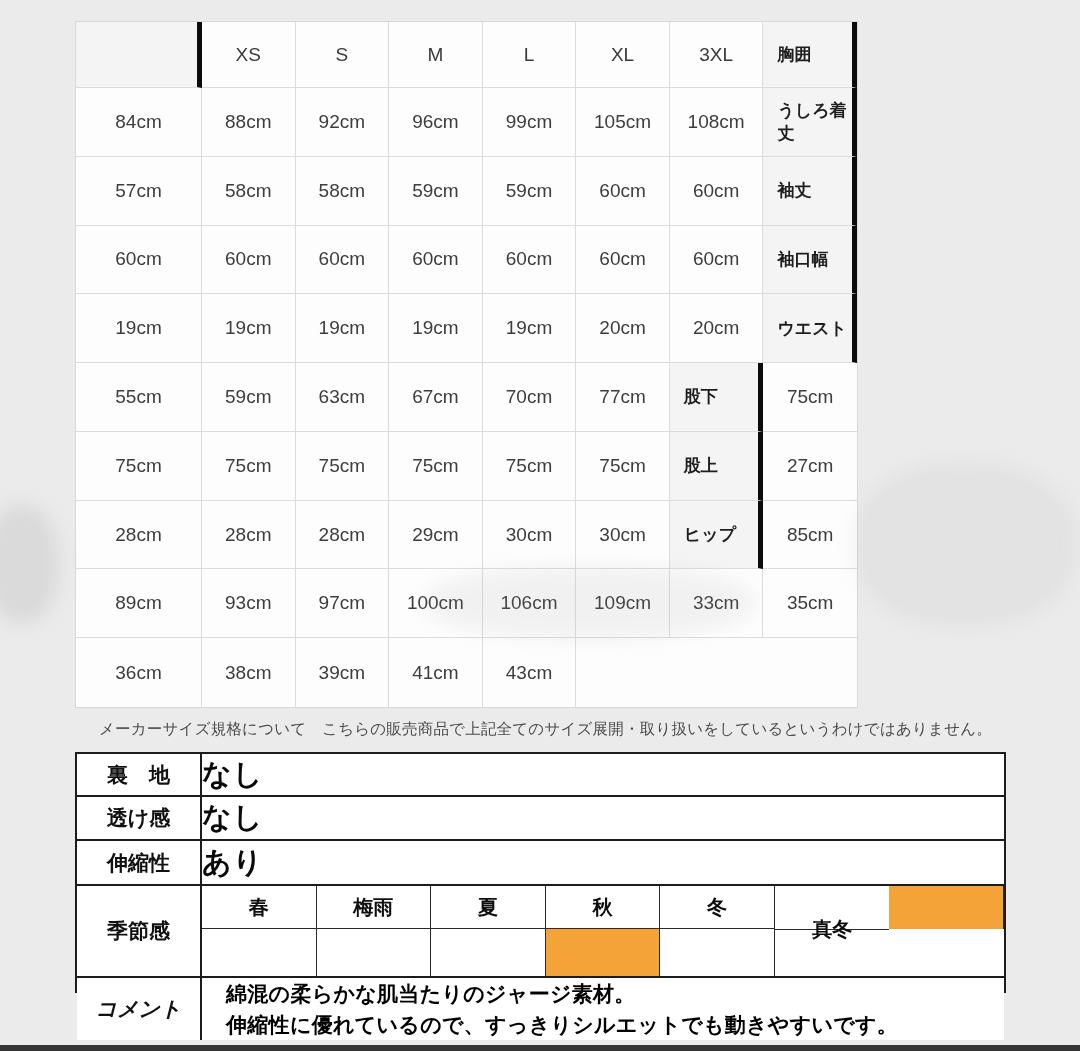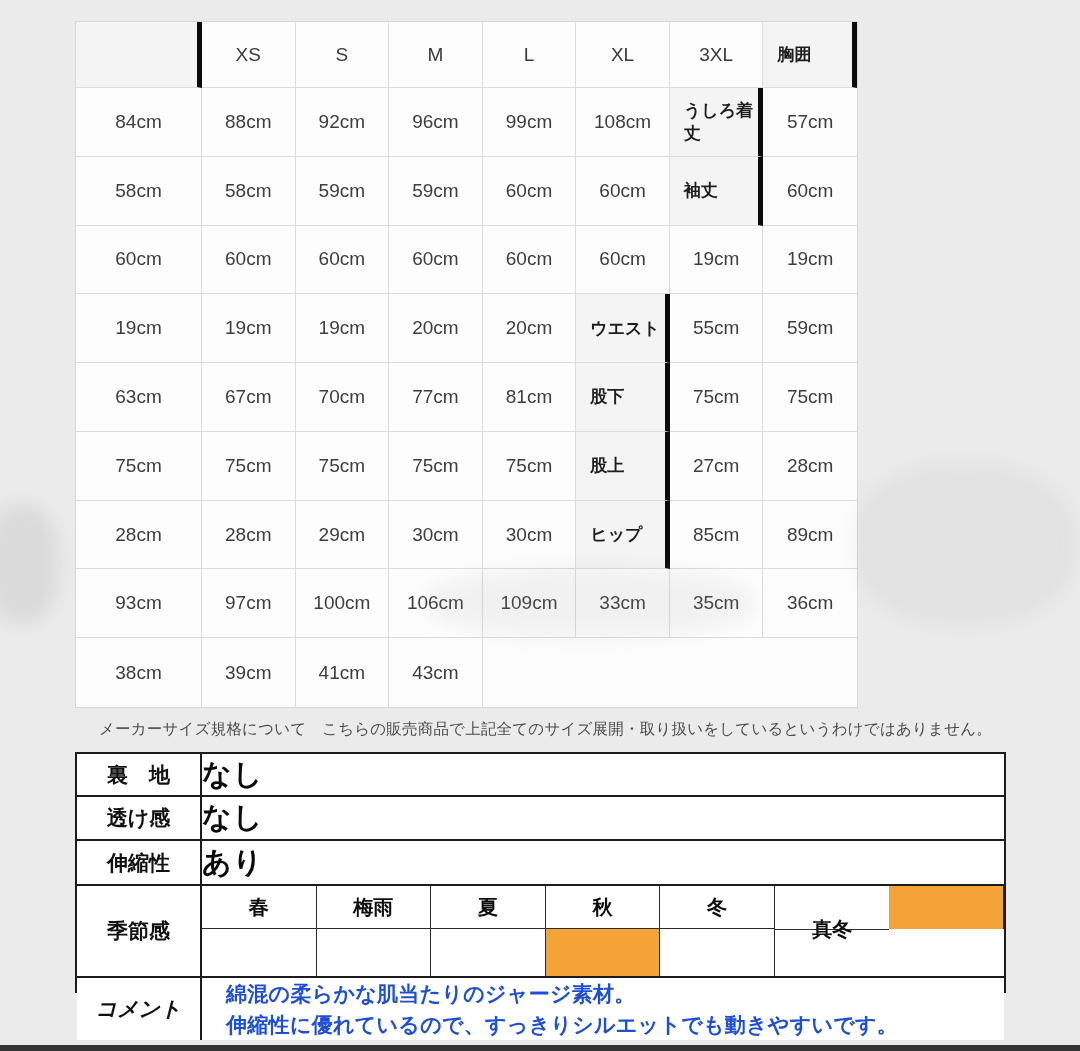--- a/index.html
+++ b/index.html
@@ -63,21 +63,21 @@
     display:flex;align-items:center;justify-content:center;
     font-size:20px;font-weight:600;color:#0e0e0e;box-sizing:border-box;
   }
   .se-band{border-right:1px solid #2b2b2b;box-sizing:border-box;background:#fff;}
   .se-head.last,.se-band.last{border-right:none;margin-top:43px;}
   .comment-cell{
     display:flex;flex-direction:column;justify-content:center;
     padding-left:24px;box-sizing:border-box;background:#fff;
   }
   .comment-line{
-    font-size:21px;font-weight:700;color:#1d4ed8;line-height:31px;letter-spacing:.3px;
+    font-size:21px;font-weight:700;color:#000000;line-height:31px;letter-spacing:.3px;
   }
 
   
   .bottom-bar{position:absolute;left:0;top:1045px;width:1080px;height:6px;background:#343434;}
 
   
   .wm{position:absolute;background:rgba(150,150,152,.20);filter:blur(9px);border-radius:45%;}
   .wm1{left:-14px;top:505px;width:72px;height:118px;}
   .wm2{left:425px;top:565px;width:330px;height:75px;opacity:.55;}
   .wm3{left:852px;top:462px;width:225px;height:165px;opacity:.5;}
@@ -94,52 +94,53 @@
       <div class="st-cell st-head">M</div>
       <div class="st-cell st-head">L</div>
       <div class="st-cell st-head">XL</div>
       <div class="st-cell st-head">3XL</div>
       <div class="st-cell st-label">胸囲</div>
       <div class="st-cell st-val">84cm</div>
       <div class="st-cell st-val">88cm</div>
       <div class="st-cell st-val">92cm</div>
       <div class="st-cell st-val">96cm</div>
       <div class="st-cell st-val">99cm</div>
+      <div class="st-cell st-val">105cm</div>
       <div class="st-cell st-val">108cm</div>
       <div class="st-cell st-label">うしろ着丈</div>
       <div class="st-cell st-val">57cm</div>
       <div class="st-cell st-val">58cm</div>
       <div class="st-cell st-val">58cm</div>
       <div class="st-cell st-val">59cm</div>
       <div class="st-cell st-val">59cm</div>
       <div class="st-cell st-val">60cm</div>
       <div class="st-cell st-val">60cm</div>
       <div class="st-cell st-label">袖丈</div>
       <div class="st-cell st-val">60cm</div>
       <div class="st-cell st-val">60cm</div>
       <div class="st-cell st-val">60cm</div>
       <div class="st-cell st-val">60cm</div>
       <div class="st-cell st-val">60cm</div>
       <div class="st-cell st-val">60cm</div>
       <div class="st-cell st-val">60cm</div>
+      <div class="st-cell st-label">袖口幅</div>
       <div class="st-cell st-val">19cm</div>
       <div class="st-cell st-val">19cm</div>
       <div class="st-cell st-val">19cm</div>
       <div class="st-cell st-val">19cm</div>
       <div class="st-cell st-val">19cm</div>
       <div class="st-cell st-val">20cm</div>
       <div class="st-cell st-val">20cm</div>
       <div class="st-cell st-label">ウエスト</div>
       <div class="st-cell st-val">55cm</div>
       <div class="st-cell st-val">59cm</div>
       <div class="st-cell st-val">63cm</div>
       <div class="st-cell st-val">67cm</div>
       <div class="st-cell st-val">70cm</div>
       <div class="st-cell st-val">77cm</div>
-      <div class="st-cell st-val">81cm</div>
       <div class="st-cell st-label">股下</div>
       <div class="st-cell st-val">75cm</div>
       <div class="st-cell st-val">75cm</div>
       <div class="st-cell st-val">75cm</div>
       <div class="st-cell st-val">75cm</div>
       <div class="st-cell st-val">75cm</div>
       <div class="st-cell st-val">75cm</div>
       <div class="st-cell st-val">75cm</div>
       <div class="st-cell st-label">股上</div>
       <div class="st-cell st-val">27cm</div>

